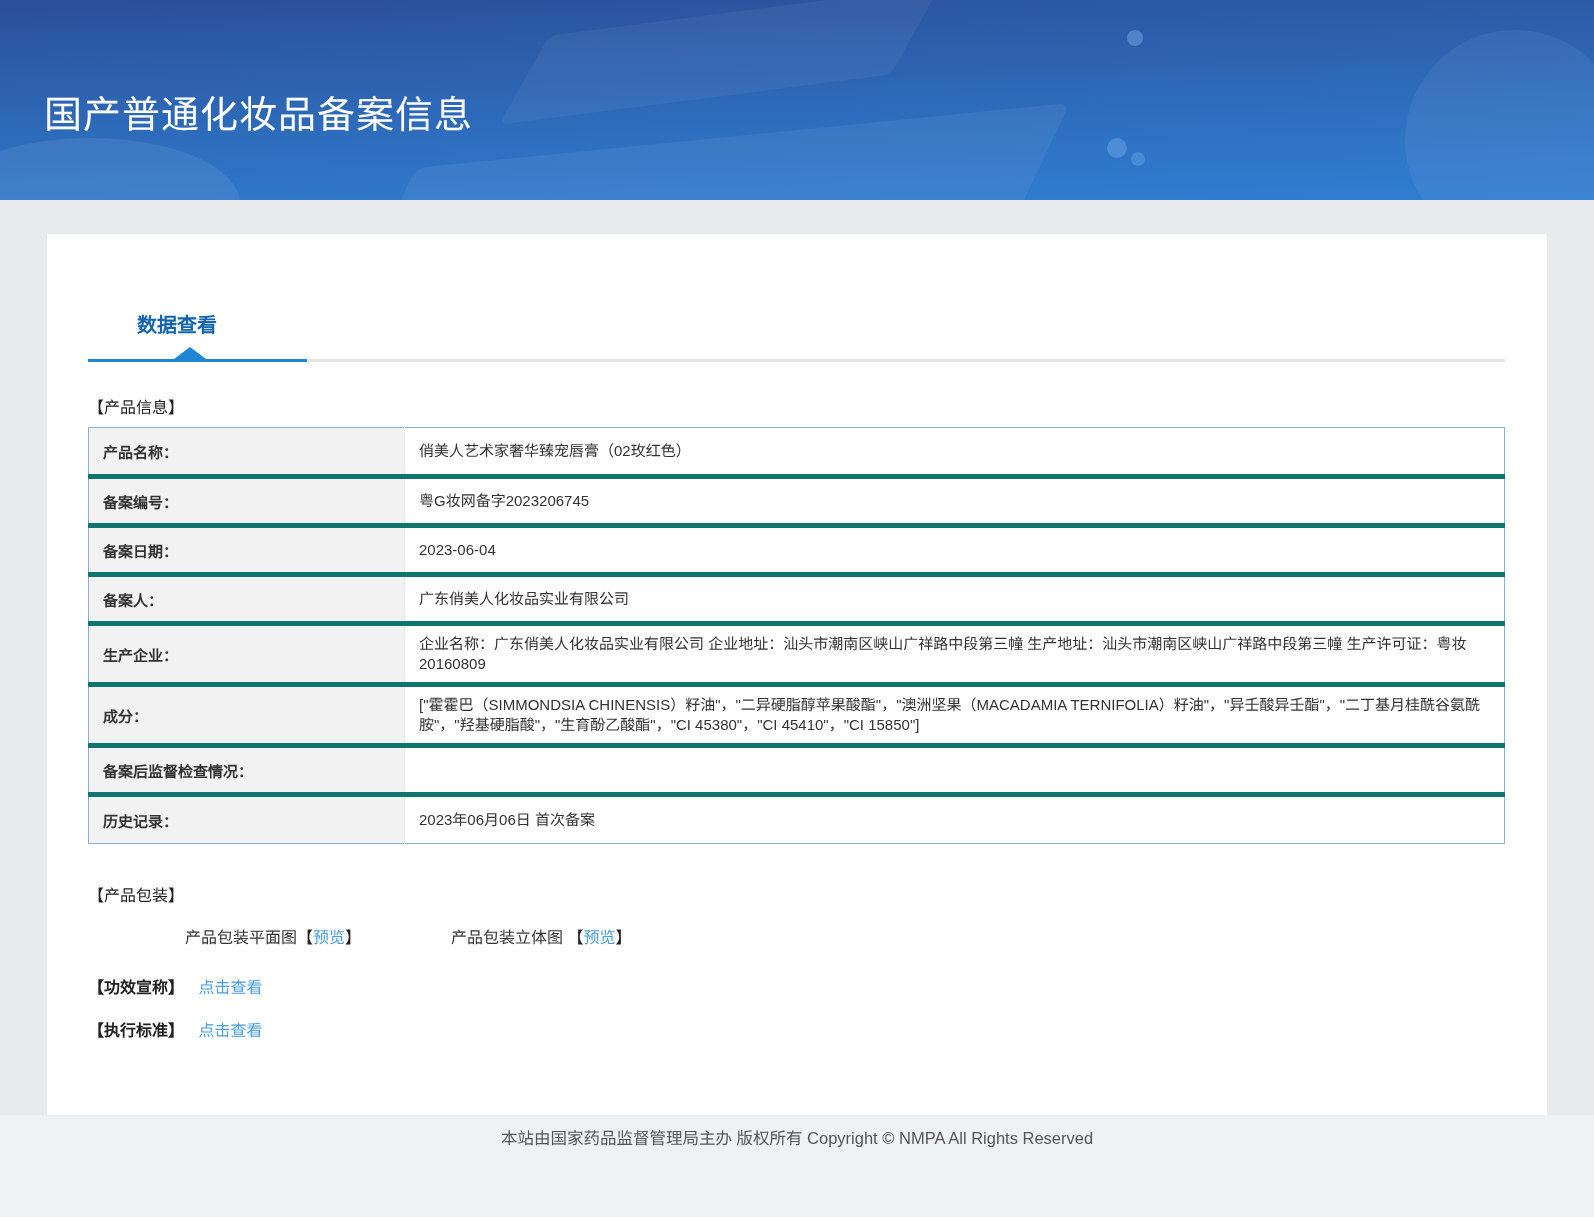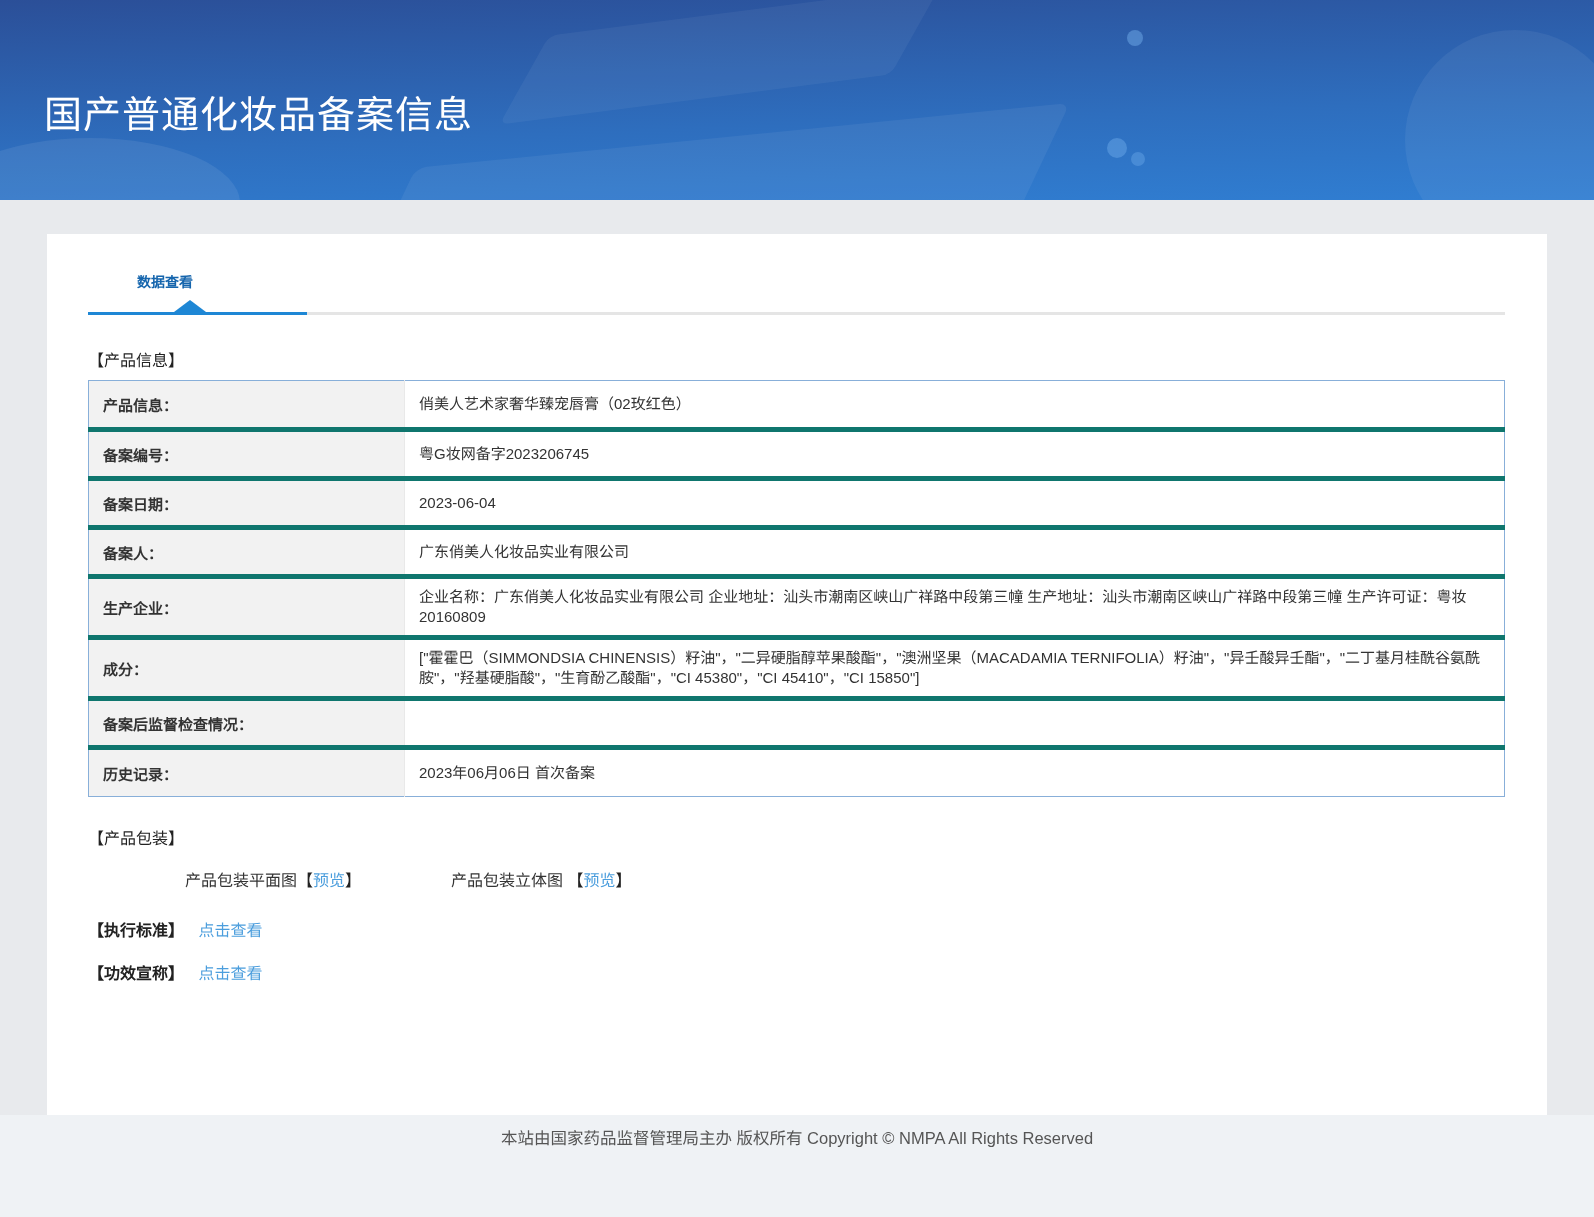--- a/index.html
+++ b/index.html
@@ -59,24 +59,25 @@
     width: 1500px;
     height: 881px;
     background: #ffffff;
   }
 
   
   .tabs { padding-top: 37px; }
   .tab-label {
     display: inline-block;
     margin-left: 90px;
-    font-size: 14px;
+    font-size: 20px;
     font-weight: bold;
     color: #1565ad;
     cursor: pointer;
+    margin-top: 38px;
   }
   .tab-line {
     position: relative;
     margin: 21px 42px 0 41px;
     height: 3px;
     background: #e5e5e5;
   }
   .tab-line-active {
     position: absolute;
     left: 0; top: 0;
@@ -121,21 +122,21 @@
     padding-left: 14px;
     border-right: 1px solid #e9e9e9;
   }
   .info-table td.val {
     padding: 8px 20px 8px 14px;
     line-height: 20px;
     color: #333;
   }
 
   
-  .pack-title { margin-top: 28px; }
+  .pack-title { margin-top: 38px; }
   .pack-row {
     display: flex;
     margin: 18px 0 0 138px;
     font-size: 16px;
     color: #333;
     gap: 28px;
   }
   .pack-item { white-space: pre; }
   .pack-item + .pack-item { margin-left: 62px; }
   a.link, .link {
@@ -183,21 +184,21 @@
         <div class="tab-line-active"></div>
         <div class="tab-pointer"></div>
       </div>
     </div>
 
     <div class="section-title">【产品信息】</div>
 
     <table class="info-table">
       <tbody>
         <tr>
-          <td class="lbl">产品信息：</td>
+          <td class="lbl">产品名称：</td>
           <td class="val">俏美人艺术家奢华臻宠唇膏（02玫红色）</td>
         </tr>
         <tr>
           <td class="lbl">备案编号：</td>
           <td class="val">粤G妆网备字2023206745</td>
         </tr>
         <tr>
           <td class="lbl">备案日期：</td>
           <td class="val">2023-06-04</td>
         </tr>
@@ -225,26 +226,26 @@
     </table>
 
     <div class="section-title pack-title">【产品包装】</div>
 
     <div class="pack-row">
       <div class="pack-item"><span>产品包装平面图</span><span class="bracket">【</span><span class="link">预览</span><span class="bracket">】</span></div>
       <div class="pack-item"><span>产品包装立体图 </span><span class="bracket">【</span><span class="link">预览</span><span class="bracket">】</span></div>
     </div>
 
     <div class="std-row">
+      <span class="std-label">【功效宣称】</span>
+      <span class="link">点击查看</span>
+    </div>
+
+    <div class="std-row">
       <span class="std-label">【执行标准】</span>
-      <span class="link">点击查看</span>
-    </div>
-
-    <div class="std-row">
-      <span class="std-label">【功效宣称】</span>
       <span class="link">点击查看</span>
     </div>
 
   </div>
 </div>
 
 <div class="footer">
   <span>本站由国家药品监督管理局主办 版权所有 Copyright © NMPA All Rights Reserved</span>
 </div>
 

